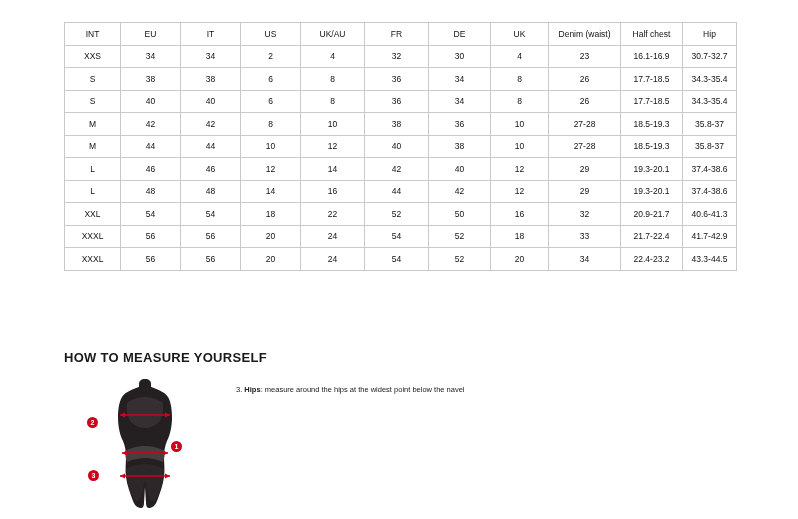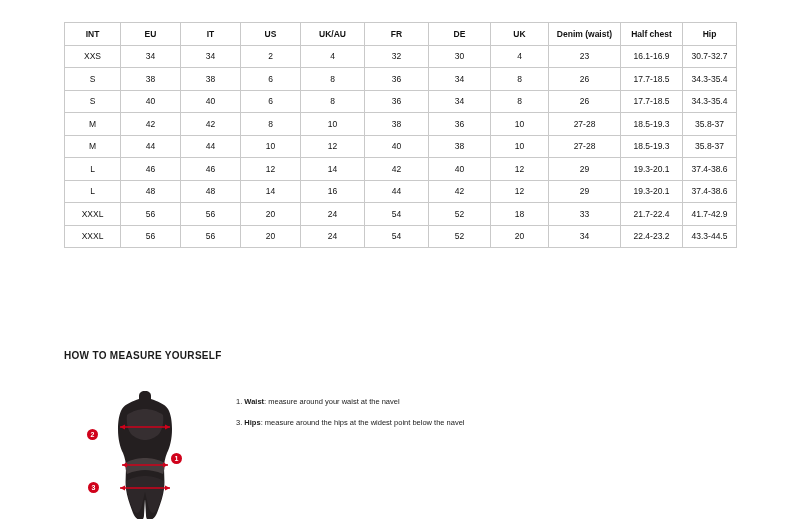--- a/index.html
+++ b/index.html
@@ -38,21 +38,21 @@
     height: 21.5px;
     text-align: center;
     vertical-align: middle;
     font-size: 8.5px;
     font-weight: normal;
     color: #111;
     padding: 0 2px;
     white-space: nowrap;
   }
   table.size-table th {
-    font-weight: bold;
+    font-weight: normal;
   }
   
   col.c0  { width: 56px; }
   col.c1  { width: 60px; }
   col.c2  { width: 60px; }
   col.c3  { width: 60px; }
   col.c4  { width: 64px; }
   col.c5  { width: 64px; }
   col.c6  { width: 62px; }
   col.c7  { width: 58px; }
@@ -61,25 +61,25 @@
   col.c10 { width: 54px; }
 
   
   .measure-section {
     position: absolute;
     left: 64px;
     top: 350px;
     width: 680px;
   }
   .measure-title {
-    font-size: 10px;
+    font-size: 13px;
     font-weight: bold;
     letter-spacing: 0.3px;
     color: #1a1a1a;
-    margin-bottom: 26px;
+    margin-bottom: 10px;
   }
   .measure-body {
     position: relative;
     display: flex;
     align-items: flex-start;
   }
   .figure-area {
     position: relative;
     width: 120px;
     height: 135px;
@@ -247,20 +247,33 @@
             <td>14</td>
             <td>16</td>
             <td>44</td>
             <td>42</td>
             <td>12</td>
             <td>29</td>
             <td>19.3-20.1</td>
             <td>37.4-38.6</td>
           </tr>
           <tr>
+            <td>XXL</td>
+            <td>54</td>
+            <td>54</td>
+            <td>18</td>
+            <td>22</td>
+            <td>52</td>
+            <td>50</td>
+            <td>16</td>
+            <td>32</td>
+            <td>20.9-21.7</td>
+            <td>40.6-41.3</td>
+          </tr>
+          <tr>
             <td>XXXL</td>
             <td>56</td>
             <td>56</td>
             <td>20</td>
             <td>24</td>
             <td>54</td>
             <td>52</td>
             <td>18</td>
             <td>33</td>
             <td>21.7-22.4</td>
@@ -332,19 +345,18 @@
           <polygon points="6,99 11,96.5 11,101.5" fill="#d0021b"></polygon>
           <polygon points="56,99 51,96.5 51,101.5" fill="#d0021b"></polygon>
         </svg>
 
         <div class="dot dot1">1</div>
         <div class="dot dot2">2</div>
         <div class="dot dot3">3</div>
       </div>
 
       <div class="measure-list" id="measure-list">
-          <div class="measure-item"><span>1.</span> <b>Waist</b><span>: measure around your waist at the navel</span></div>
           <div class="measure-item"><span>3.</span> <b>Hips</b><span>: measure around the hips at the widest point below the navel</span></div>
         </div>
     </div>
   </div>
 
 </div>
 
 </body></html>

